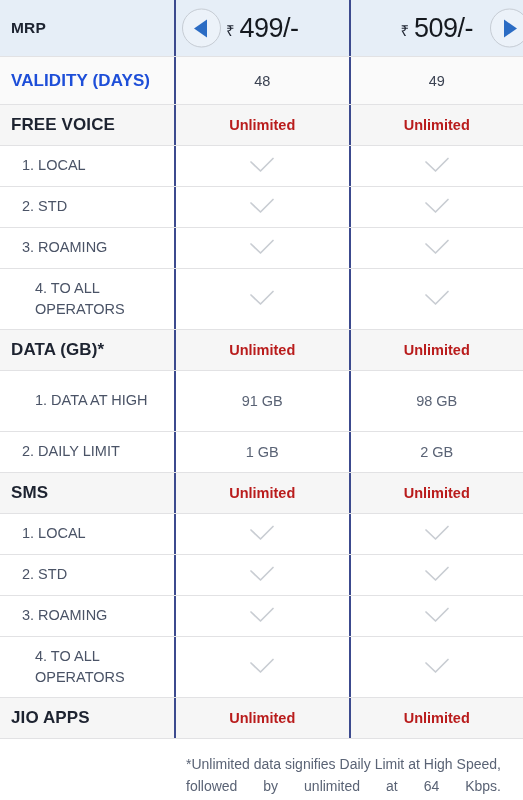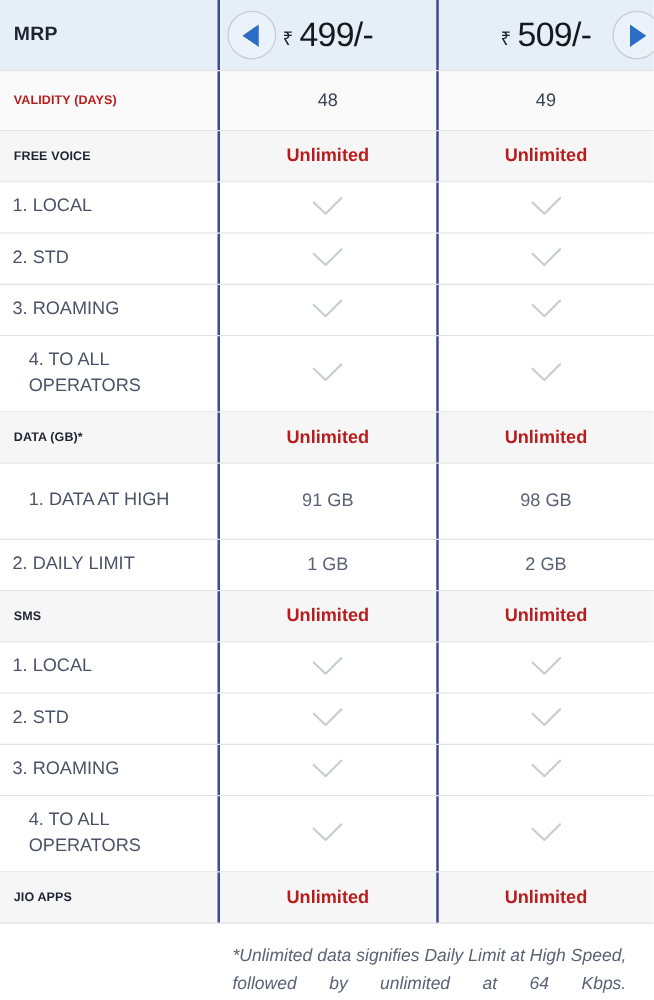--- a/index.html
+++ b/index.html
@@ -40,36 +40,36 @@
     position: relative;
   }
   .c-val.col1 { border-left: 2px solid #3c4a8e; }
   .c-val.col2 { border-left: 2px solid #3c4a8e; }
 
   
   .row-mrp { height: 57px; background: #e6eef7; }
   .row-mrp .c-label { font-size: 15.5px; font-weight: bold; color: #1d2330; letter-spacing: .2px; }
 
   .row-section { height: 41px; background: #f6f6f6; }
-  .row-section .c-label { font-size: 10px; font-weight: bold; color: #1d2330; letter-spacing: .1px; }
+  .row-section .c-label { font-size: 17px; font-weight: bold; color: #1d2330; letter-spacing: .1px; }
   .row-section .c-val { font-size: 14.5px; font-weight: bold; color: #b91c1c; }
 
   .row-sub { height: 41px; background: #ffffff; }
   .row-sub.tall { height: 61px; }
   .row-sub .c-label {
     font-size: 14.5px;
     color: #4a5366;
-    padding-left: 10px;
+    padding-left: 22px;
     line-height: 1.45;
   }
   .row-sub .c-label span { display: block; margin-left: 13px; }
   .row-sub .c-val { font-size: 14.5px; color: #5a6375; text-align: right; }
 
   .row-validity { height: 48px; background: #fafafa; }
-  .row-validity .c-label { font-size: 10px; font-weight: bold; color: #b91c1c; letter-spacing: .1px; }
+  .row-validity .c-label { font-size: 17px; font-weight: bold; color: #1d4ed8; letter-spacing: .1px; }
   .row-validity .c-val { font-size: 14.5px; color: #3b4252; }
 
   
   .price-wrap {
     display: flex;
     align-items: center;
     justify-content: center;
     gap: 5px;
     width: 100%;
     position: relative;
@@ -123,21 +123,20 @@
   }
   .footer-spacer { width: 174px; flex: 0 0 174px; }
   .footer-note {
     flex: 1 1 0;
     padding: 14px 22px 0 12px;
     font-size: 14px;
     line-height: 1.6;
     color: #5a6375;
     text-align: justify;
     text-align-last: justify;
-    font-style: italic;
   }
 </style>
 </head>
 <body>
 
 <div id="plan-table">
     <div class="trow row-mrp">
       <div class="c-label">MRP</div>
       <div class="c-val col1">
         <div class="nav-btn nav-prev">

